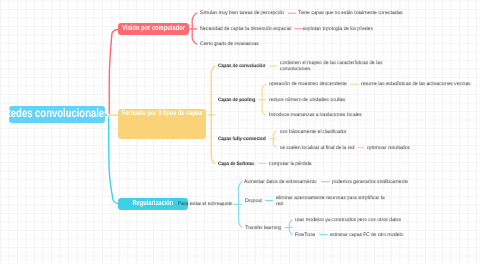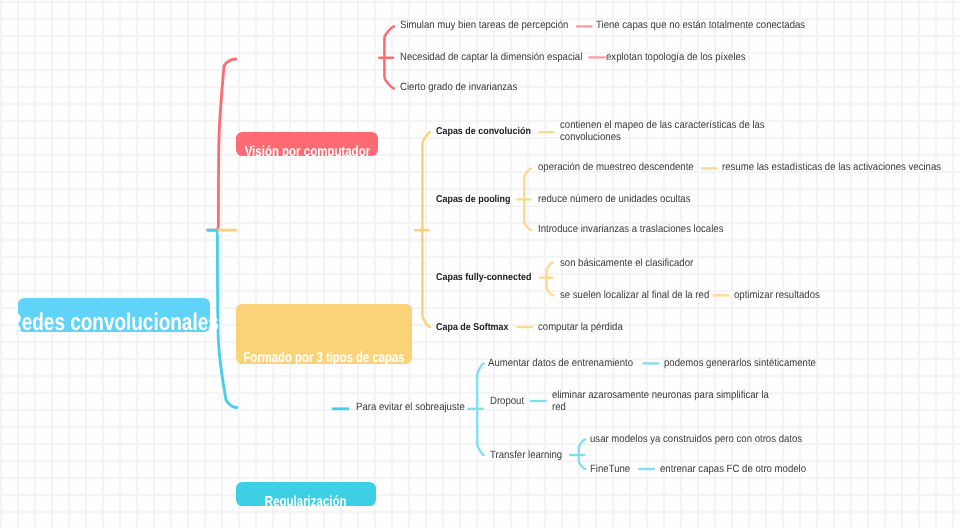--- a/index.html
+++ b/index.html
@@ -11,22 +11,22 @@
   #grid{position:absolute;left:0;top:0;width:480px;height:264px;
     background-image:
       linear-gradient(to right, #f4f4f6 1px, transparent 1px),
       linear-gradient(to bottom, #f4f4f6 1px, transparent 1px);
     background-size:8.5px 8.5px;
     background-position:0px 0.5px;
   }
   #links{position:absolute;left:0;top:0;width:480px;height:264px;}
 
   .node{position:absolute;border-radius:3.2px;color:#fff;font-weight:bold;
-        white-space:nowrap;display:flex;align-items:flex-end;justify-content:center;
-        line-height:1;will-change:transform;margin-top:43px;-webkit-font-smoothing:antialiased;}
+        white-space:nowrap;display:flex;align-items:flex-start;justify-content:center;
+        line-height:1;will-change:transform;-webkit-font-smoothing:antialiased;}
   .node > span{display:block;transform:translateY(0.9px) scaleX(0.79);transform-origin:center center;}
   .lbl{position:absolute;white-space:nowrap;color:#3a3a3a;font-size:5.3px;
        line-height:5.96px;transform:translateY(calc(-50% + 1.1px)) scaleX(0.905) translateZ(0);
        transform-origin:left center;
        -webkit-font-smoothing:antialiased;will-change:transform;}
   .lbl.b{font-weight:bold;color:#202020;font-size:4.95px;}
 </style>
 </head>
 <body>
 

